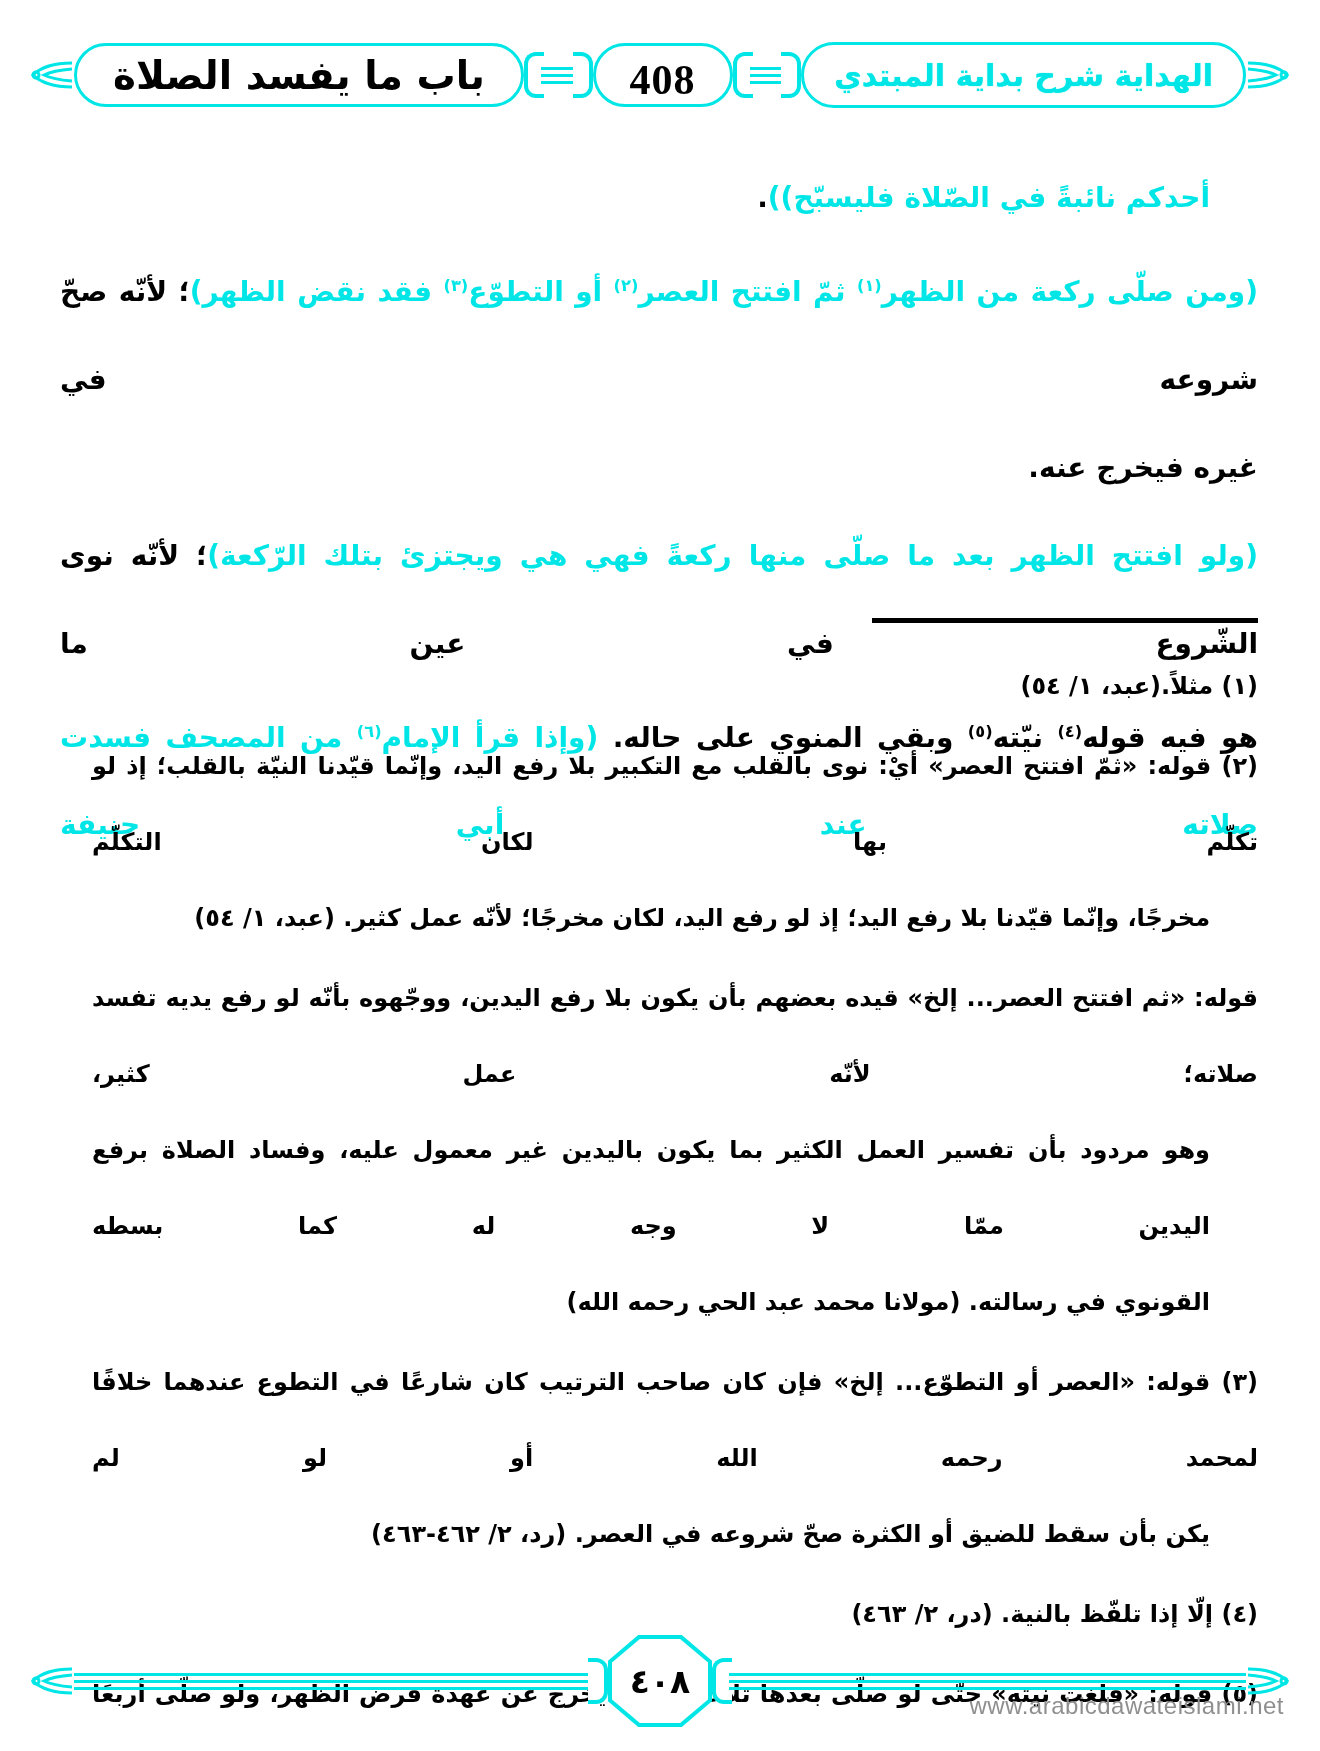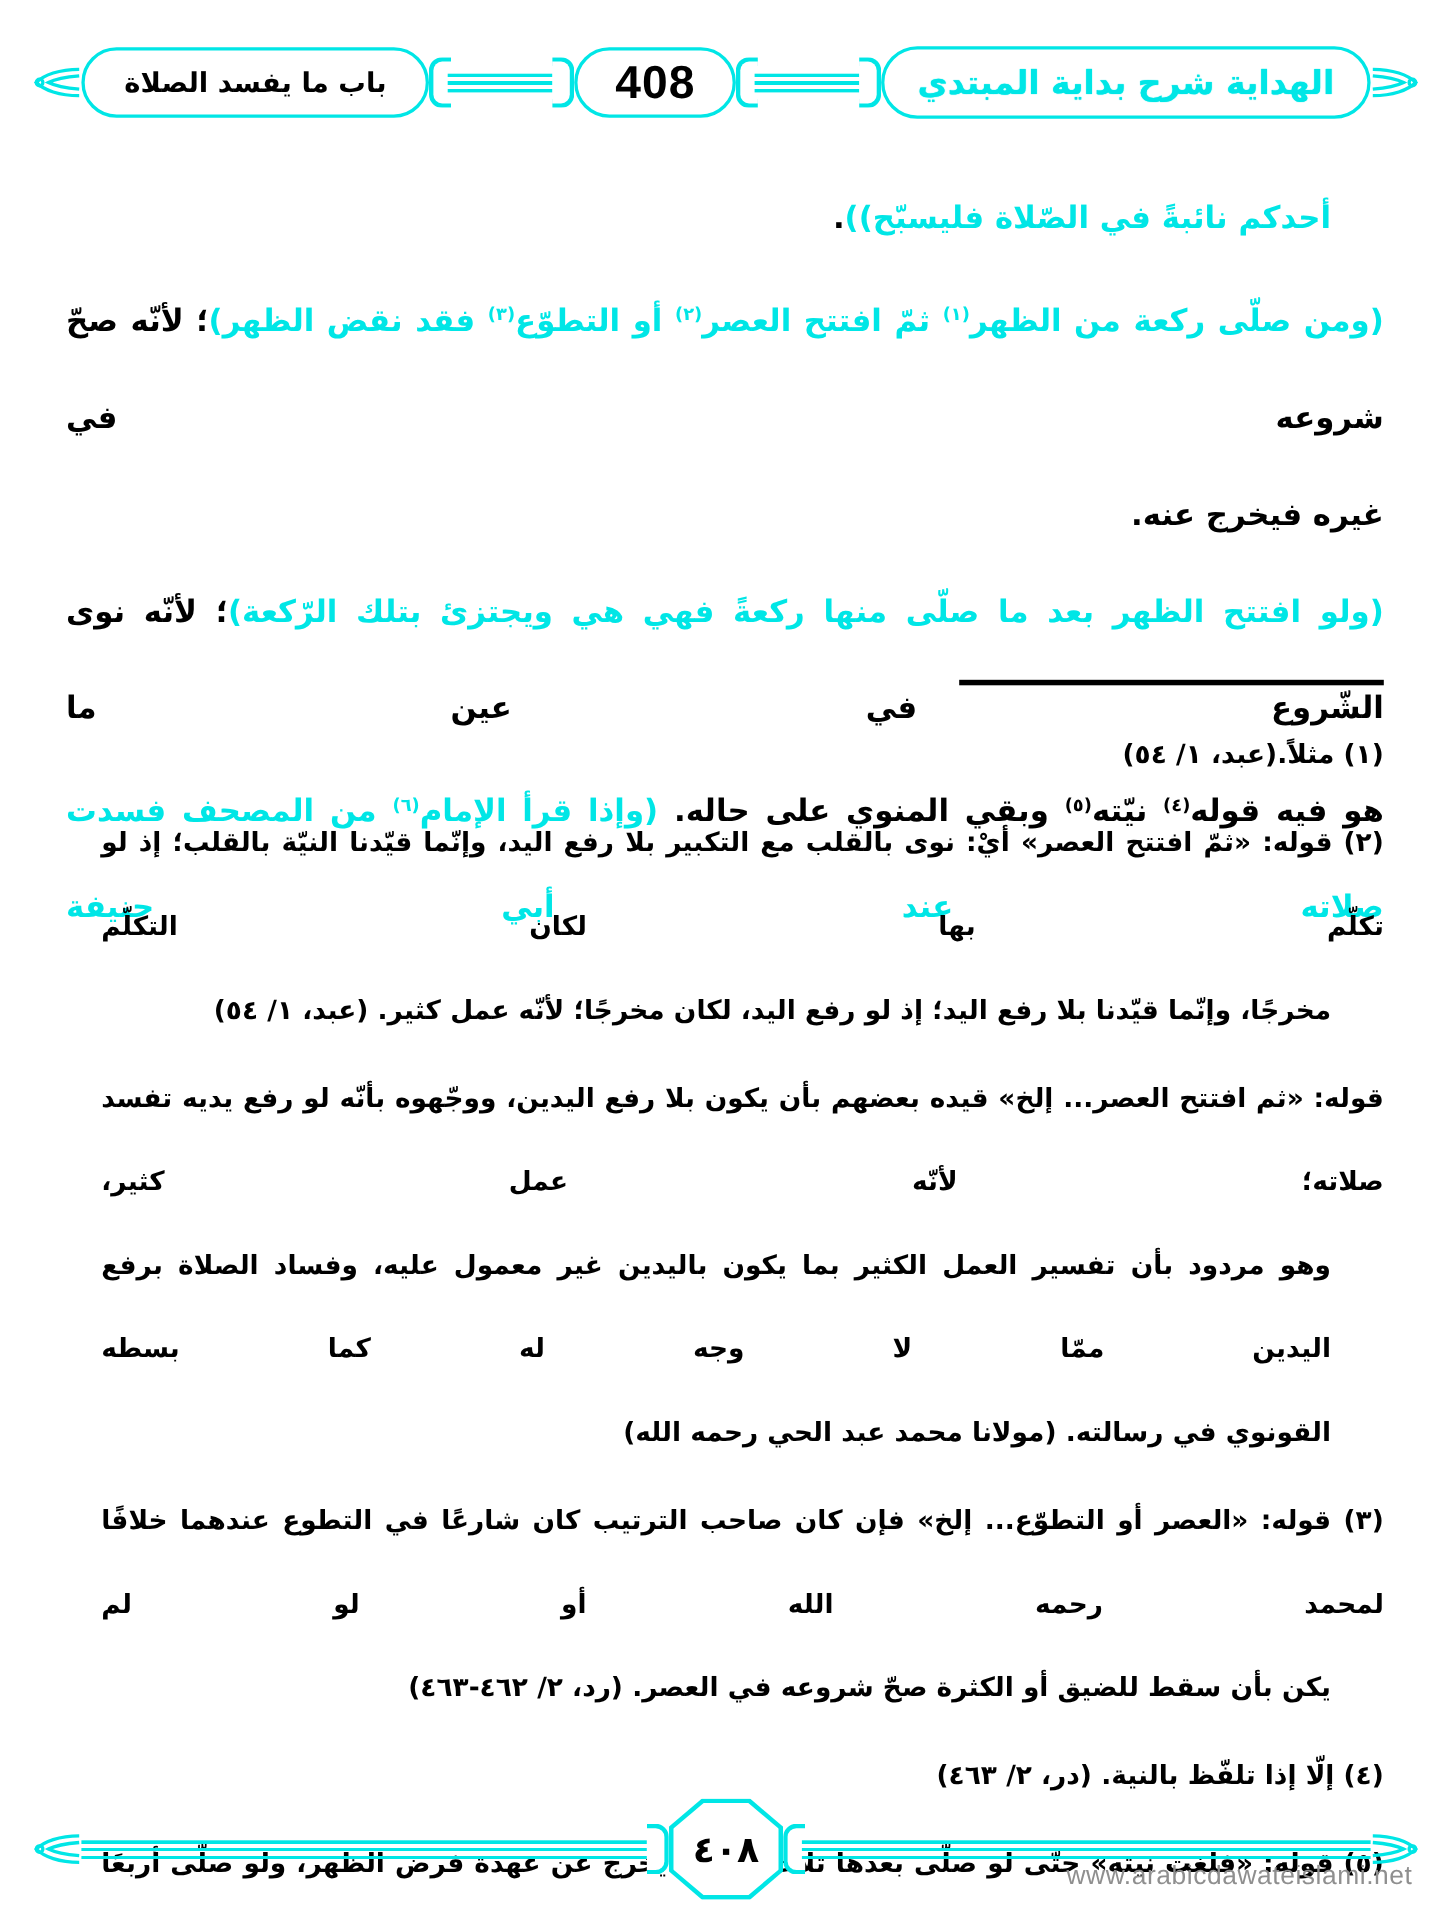--- a/index.html
+++ b/index.html
@@ -17,23 +17,23 @@
   .band.header{top:42px;height:66px;}
   .band.footer{top:1648px;height:66px;}
   .rule{flex:1 1 auto;height:17px;min-width:30px;
     background:linear-gradient(to bottom,
       var(--accent) 0 3px, transparent 3px 7px,
       var(--accent) 7px 10px, transparent 10px 14px,
       var(--accent) 14px 17px);}
   .pill{flex:0 0 auto;border:3px solid var(--accent);border-radius:48px;background:#fff;
         display:flex;align-items:center;justify-content:center;white-space:nowrap;
         font-weight:700;color:var(--ink);}
-  .pill.chapter{height:58px;padding:0 36px;font-size:25px;}
+  .pill.chapter{height:58px;padding:0 36px;font-size:39px;}
   .pill.pagenum{height:58px;padding:0 34px;font-size:42px;
-        font-family:Liberation Sans, sans-serif;letter-spacing:1px;}
+        font-family:Liberation Serif, serif;letter-spacing:1px;align-items:flex-end;}
   .pill.booktitle{height:60px;padding:0 30px;font-size:30px;color:var(--accent);
         text-shadow:0 0 1px var(--accent);justify-content:center;}
   .clamp{flex:0 0 auto;display:inline-block;width:20px;height:46px;box-sizing:border-box;
         border:4px solid var(--accent);background:#fff;}
   .clamp.open-l{border-left:none;border-radius:0 12px 12px 0;margin-left:-3px;}
   .clamp.open-r{border-right:none;border-radius:12px 0 0 12px;margin-right:-3px;}
   .finial{flex:0 0 auto;}
   .finial.flip{transform:scaleX(-1);}
   .octa{flex:0 0 auto;width:104px;height:92px;background:var(--accent);
         clip-path:polygon(29% 0,71% 0,100% 28%,100% 72%,71% 100%,29% 100%,0 72%,0 28%);

